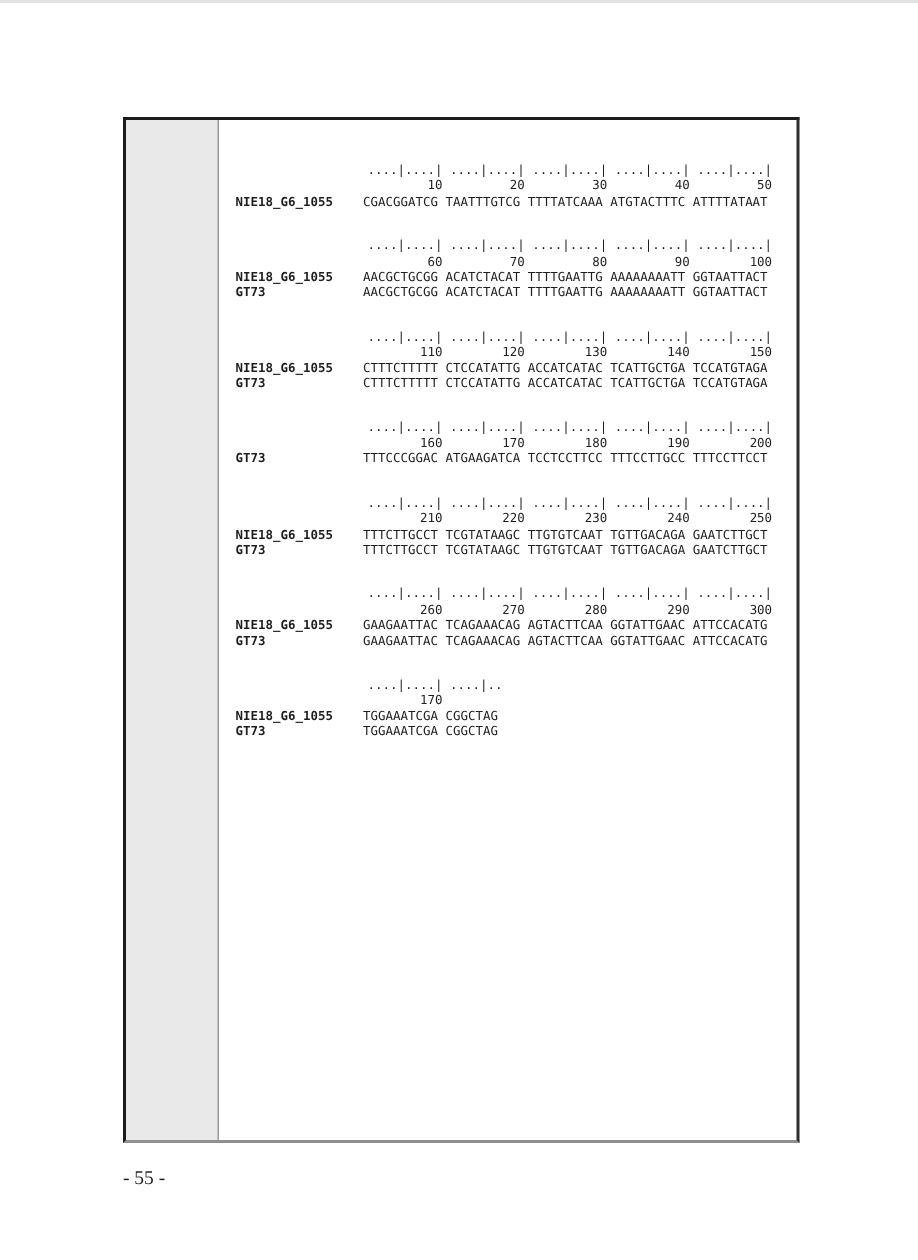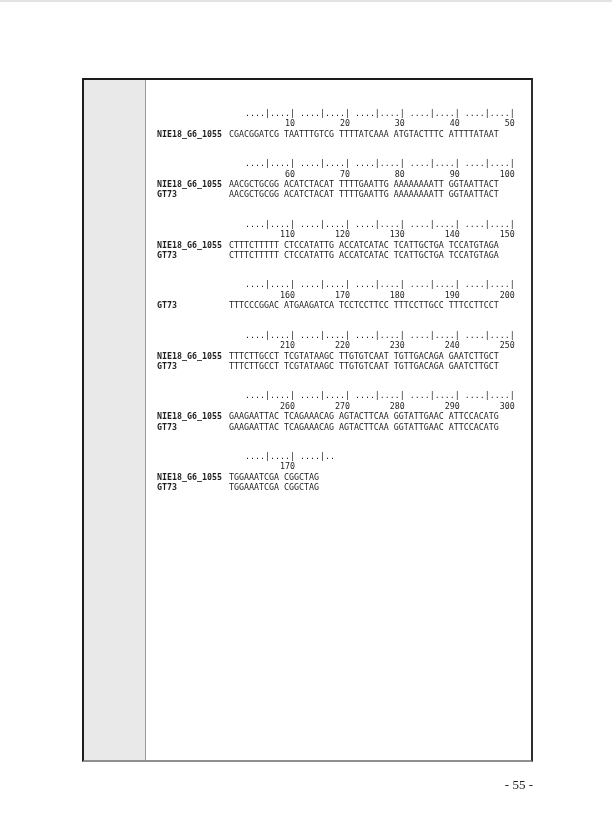--- a/index.html
+++ b/index.html
@@ -48,29 +48,29 @@
   .offset { margin-left: 88px; }
   .seq-row {
     font-family: "DejaVu Sans Mono", monospace;
     font-size: 8.3px;
     line-height: 10.4px;
     white-space: pre;
     color: #1e1e1e;
   }
   .seq-label {
     display: inline-block;
-    width: 72px;
+    width: 85px;
     font-weight: bold;
     vertical-align: top;
   }
   .page-number {
     position: absolute;
     left: 82px; top: 777px;
     width: 451px;
-    text-align: right;
+    text-align: left;
     font-family: "Liberation Serif", serif;
     font-size: 13px;
     color: #1e1e1e;
   }
 </style>
 </head>
 <body>
 
 <div class="top-strip"></div>
 

